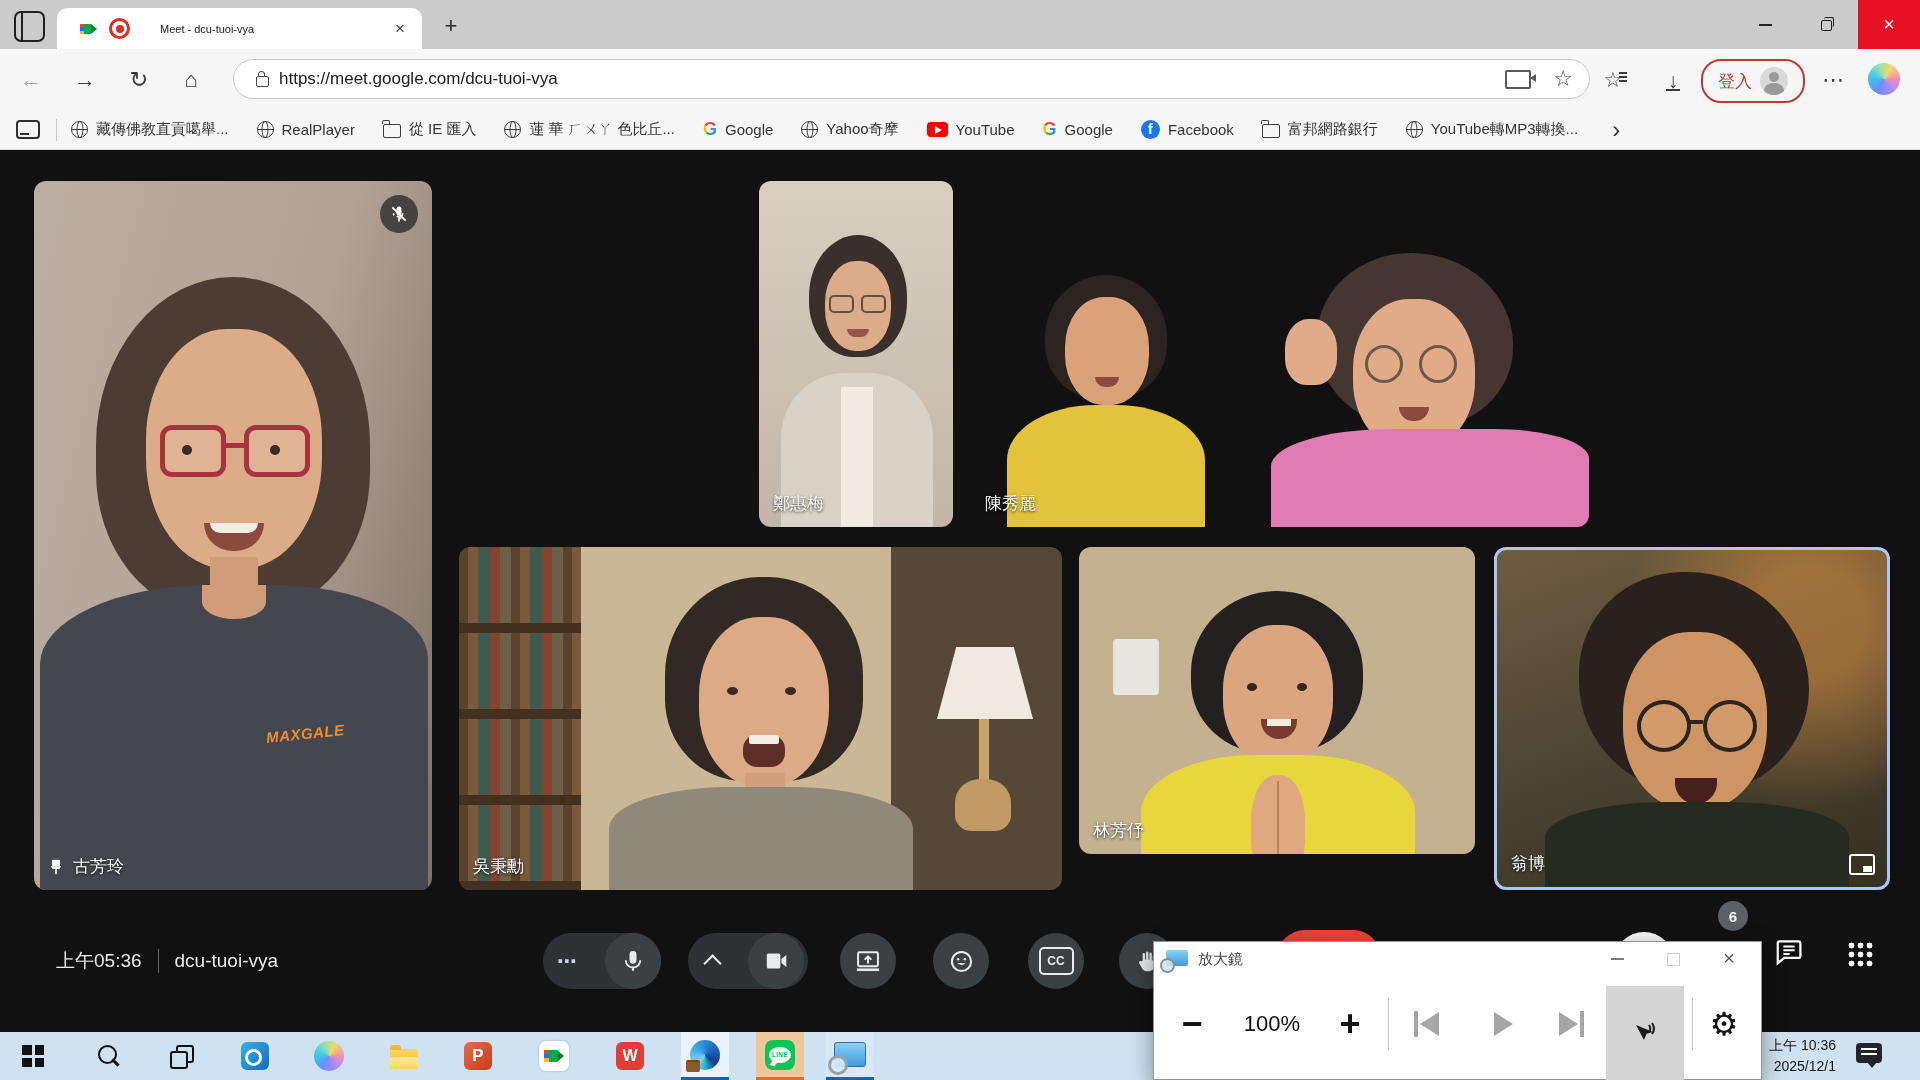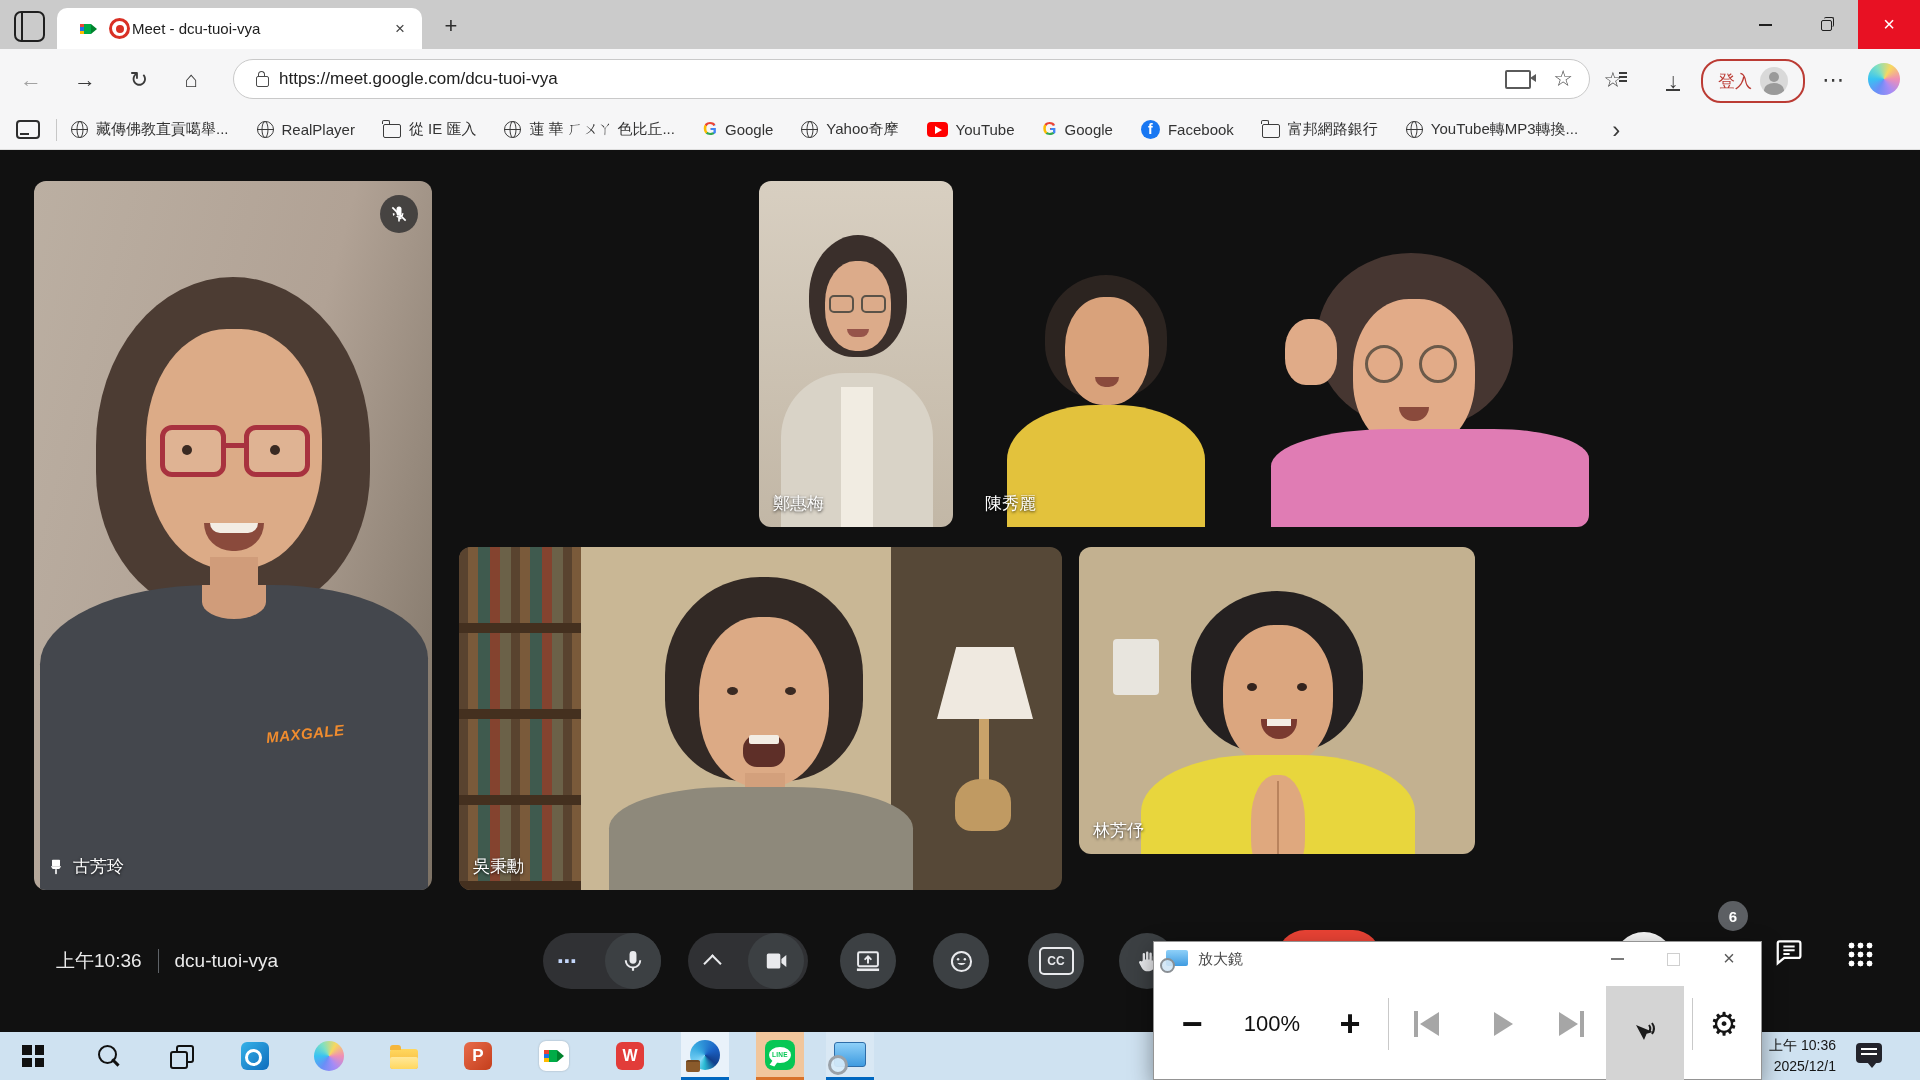--- a/index.html
+++ b/index.html
@@ -14,21 +14,21 @@
   .tabactions::before{content:"";position:absolute;left:5px;top:-1px;bottom:-1px;width:2.4px;background:#1f1f1f;}
   .tab{position:absolute;left:57px;top:8px;width:365px;height:41px;background:#fff;border-radius:10px 10px 0 0;display:flex;align-items:center;padding:0 10px;box-sizing:border-box;}
   .meetfav{width:18px;height:18px;border-radius:4px;position:relative;flex:none;margin-left:12px;background:#fff;}
   .meetfav .mb{position:absolute;left:1px;top:4px;width:4px;height:10px;background:#1a73e8;border-radius:2px 0 0 2px;}
   .meetfav .mg{position:absolute;left:5px;top:4px;width:7px;height:10px;background:#00ac47;}
   .meetfav .mt{position:absolute;left:12px;top:4px;width:0;height:0;border-left:6px solid #00832d;border-top:5px solid transparent;border-bottom:5px solid transparent;}
   .meetfav .my{position:absolute;left:1px;top:11px;width:4px;height:3px;background:#ffba00;}
   .meetfav .mr{position:absolute;left:1px;top:4px;width:4px;height:3px;background:#ea4335;}
   .recdot{width:15px;height:15px;border:3px solid #d93025;border-radius:50%;flex:none;margin-left:12px;position:relative;}
   .recdot::after{content:"";position:absolute;left:3.5px;top:3.5px;width:8px;height:8px;background:#d93025;border-radius:50%;}
-  .tabtitle{margin-left:2px;font-size:15px;color:#202020;white-space:nowrap;overflow:hidden;flex:1;}
+  .tabtitle{margin-left:30px;font-size:11px;color:#202020;white-space:nowrap;overflow:hidden;flex:1;}
   .tabclose{width:24px;height:24px;font-size:17px;color:#444;flex:none;border-radius:4px;}
   .newtab{position:absolute;left:437px;top:12px;width:28px;height:28px;font-size:22px;color:#2c2c2c;border-radius:6px;}
   .wbtn{position:absolute;top:0;width:62px;height:49px;}
   .minbar{width:13px;height:2px;background:#1f1f1f;}
   .restsq{position:relative;width:11px;height:11px;}
   .restsq i{position:absolute;display:block;width:9px;height:9px;border:1.6px solid #1f1f1f;border-radius:2px;}
   .restsq i:first-child{left:2px;top:-2px;border-bottom:none;border-left:none;}
   .restsq i:last-child{left:-1px;top:1px;background:#cbcbcb;}
   .closebtn{background:#e81123;color:#fff;font-size:20px;}
 
@@ -447,23 +447,38 @@
           <i class="teeth"></i>
           <i class="shirt"></i>
           <i class="hands"></i>
           <i class="hline"></i>
       </div>
       <div class="nametag">
           <span>林芳伃</span>
         </div>
     </div>
 
+    <div class="tile t6">
+      <div class="art">
+        <i class="hair"></i>
+          <i class="face"></i>
+        <i class="gl" style="left:140px;"></i>
+          <i class="gl" style="left:206px;"></i>
+          <i class="bridge"></i>
+        <i class="mouth"></i>
+          <i class="shirt"></i>
+      </div>
+      <div class="nametag">
+          <span>翁博</span>
+        </div>
+      <div class="pip"></div>
+    </div>
 
     <div class="meetbarleft">
-      <span>上午10:36</span>
+      <span>上午05:36</span>
       <span class="mbsep"></span>
       <span>dcu-tuoi-vya</span>
     </div>
 
     <div class="mpill" style="left:543px;width:118px;">
       <span class="mdots" style="margin-left:14px;">⋯</span>
     </div>
     <div class="mcirc flexc" style="left:605px;">
       <svg width="26" height="26" viewBox="0 0 24 24" fill="#e9eaed">
           <path d="M12 14.5a3.2 3.2 0 0 0 3.2-3.2V6a3.2 3.2 0 0 0-6.4 0v5.3A3.2 3.2 0 0 0 12 14.5z"></path>

